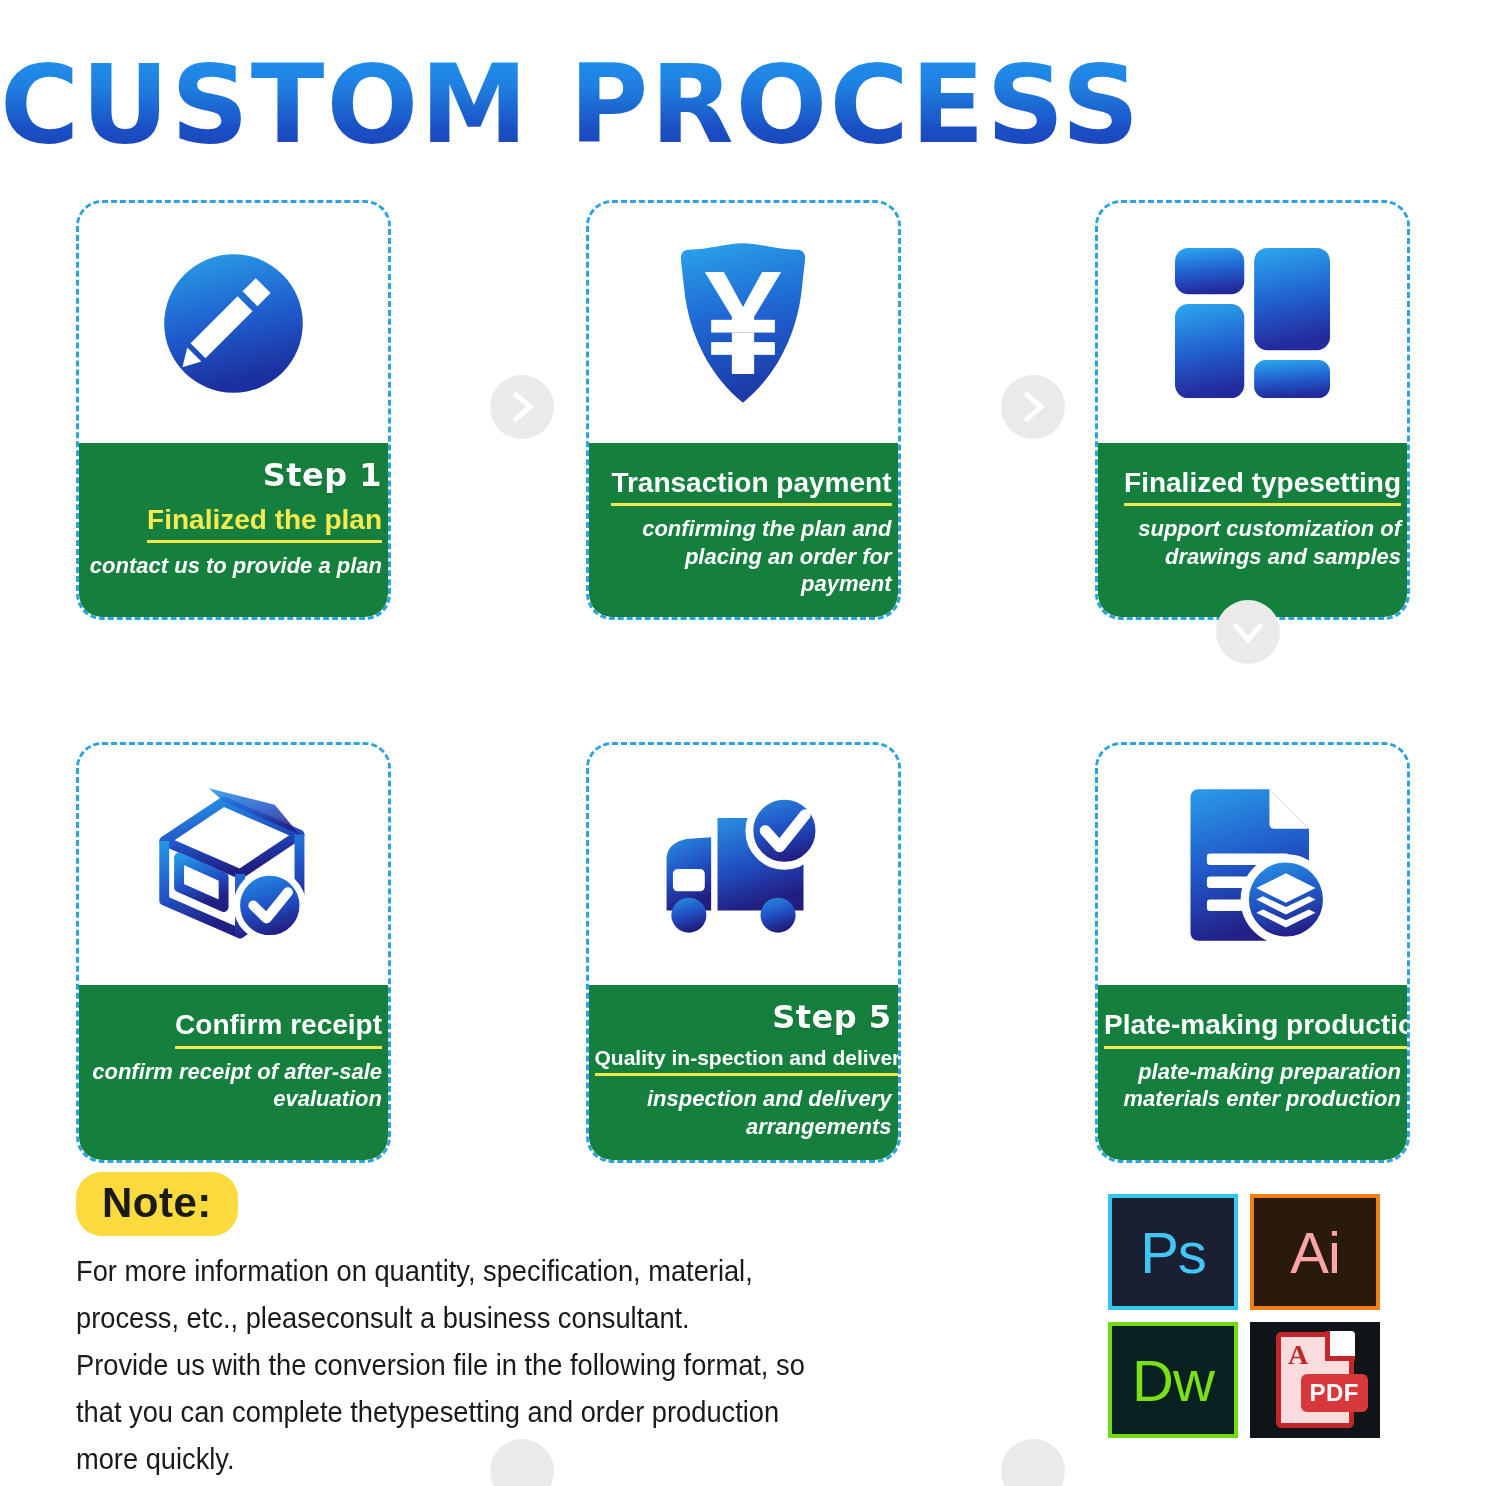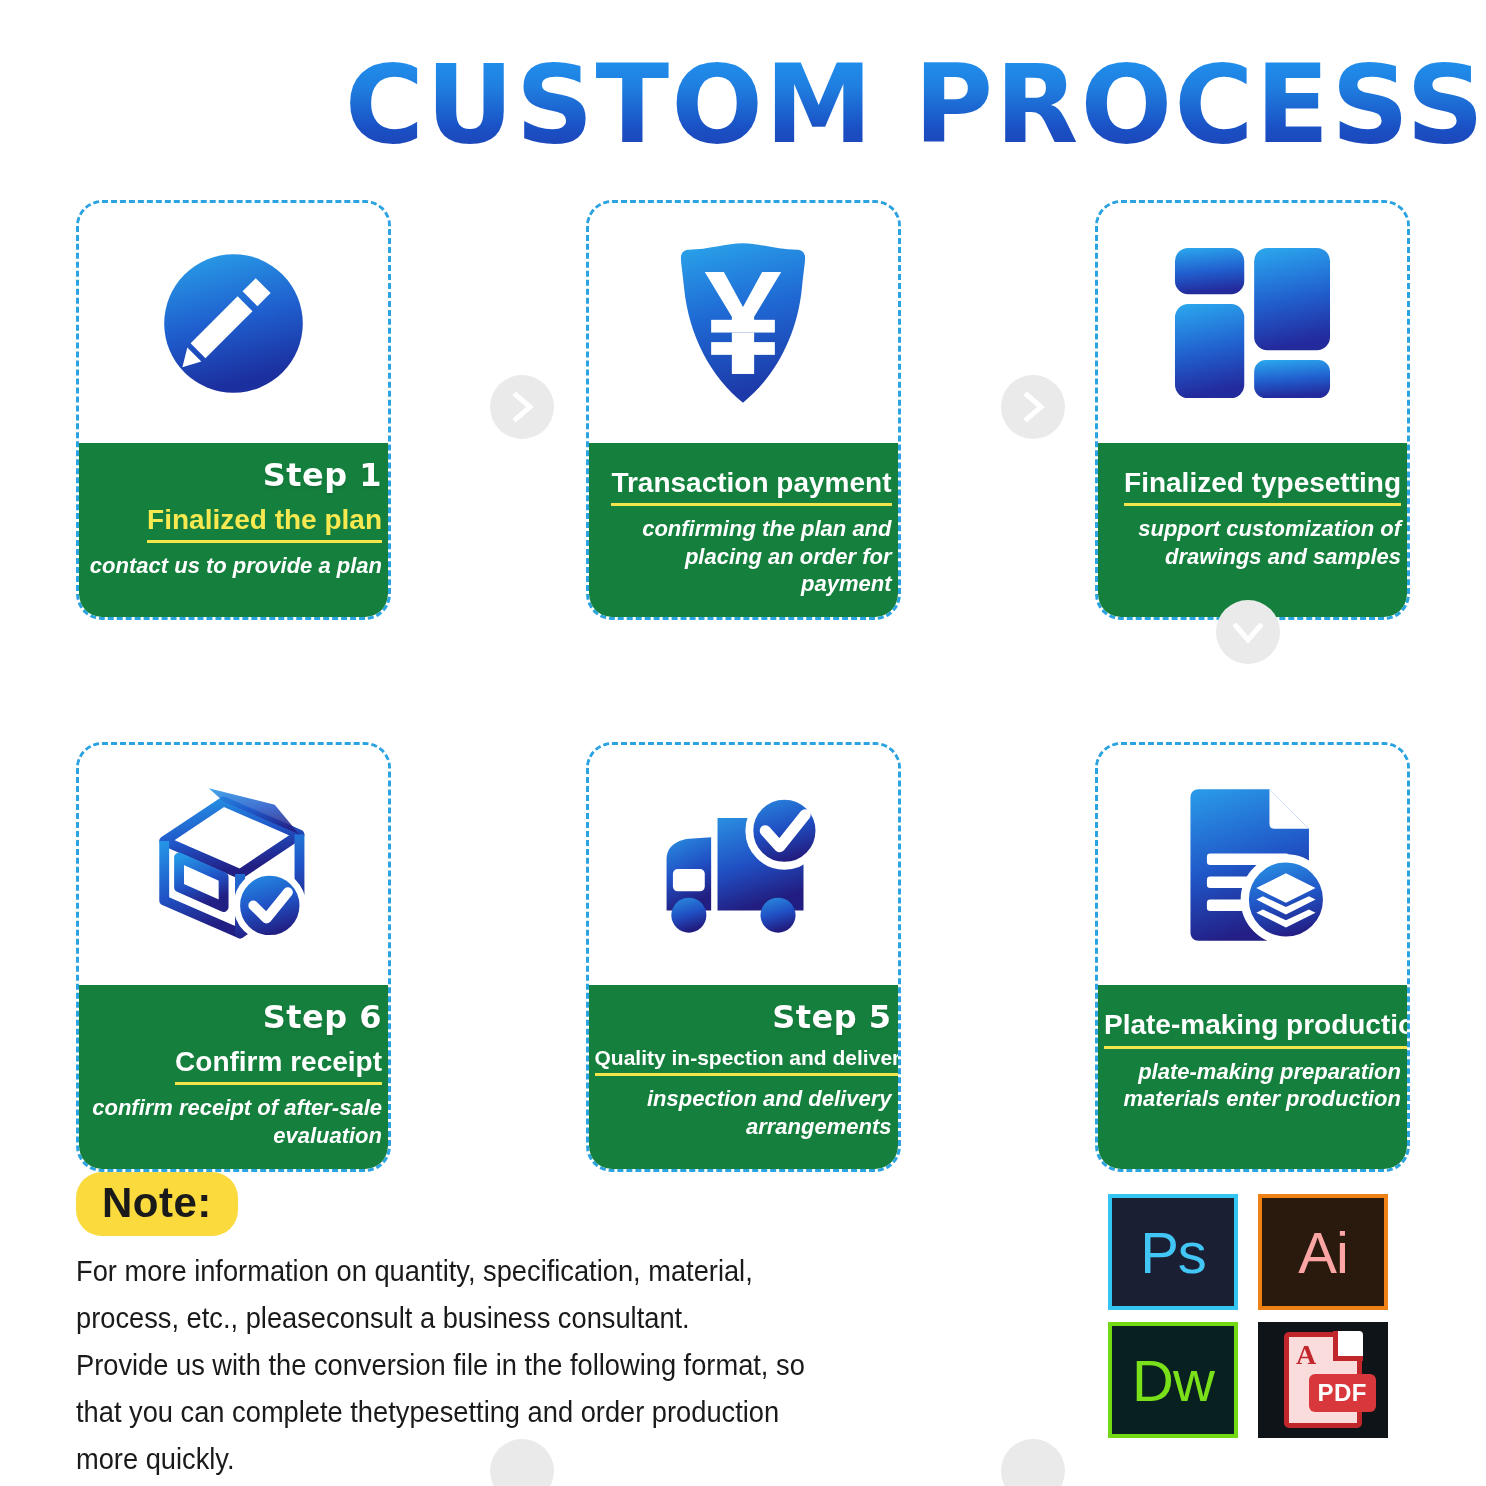--- a/index.html
+++ b/index.html
@@ -18,21 +18,21 @@
     height: 1486px;
     background: #ffffff;
   }
 
   
   .title {
     position: absolute;
     top: 48px;
     left: 0;
     width: 1486px;
-    text-align: right;
+    text-align: left;
     font-family: "DejaVu Sans", sans-serif;
     font-size: 108px;
     font-weight: 900;
     letter-spacing: 2px;
     line-height: 1.05;
     background: linear-gradient(180deg, #2196f3 0%, #1f7fe0 34%, #1a4fc4 72%, #1f3fb0 100%);
     -webkit-background-clip: text;
     background-clip: text;
     color: transparent;
     -webkit-text-fill-color: transparent;
@@ -173,21 +173,21 @@
   }
 
   
   .sw-grid {
     position: absolute;
     top: 1194px;
     left: 1108px;
     display: grid;
     grid-template-columns: 136px 136px;
     grid-template-rows: 122px 122px;
-    gap: 6px 14px;
+    gap: 6px 6px;
   }
 
   .sw-tile {
     position: relative;
     width: 130px;
     height: 116px;
     display: flex;
     align-items: center;
     justify-content: center;
     font-family: "Liberation Sans", sans-serif;
@@ -355,21 +355,20 @@
               <path d="M8 34 L8 70 L54 90 L54 54"></path>
               <path d="M54 54 L54 90 L90 66 L90 30"></path>
               <path d="M17 44 L17 62 L44 74 L44 56 Z"></path>
             </g>
             <path d="M44 10 L90 30 L75 12 L35 2 Z" fill="url(#g4)" opacity="0.85"></path>
             <circle cx="72" cy="73" r="20" fill="url(#g4)" stroke="#ffffff" stroke-width="4"></circle>
             <polyline points="62,73 70,81 83,65" fill="none" stroke="#ffffff" stroke-width="6" stroke-linecap="round" stroke-linejoin="round"></polyline>
           </svg>
         </div>
         <div class="card-band">
-          <span class="step-num">Step 6</span>
           <span class="step-title white">Confirm receipt</span>
           <span class="step-desc">confirm receipt of after-sale
 evaluation</span>
         </div>
       </div>
 
       <div class="card">
         <div class="card-icon">
           <svg width="172" height="152" viewBox="0 0 108 95">
             <defs>

